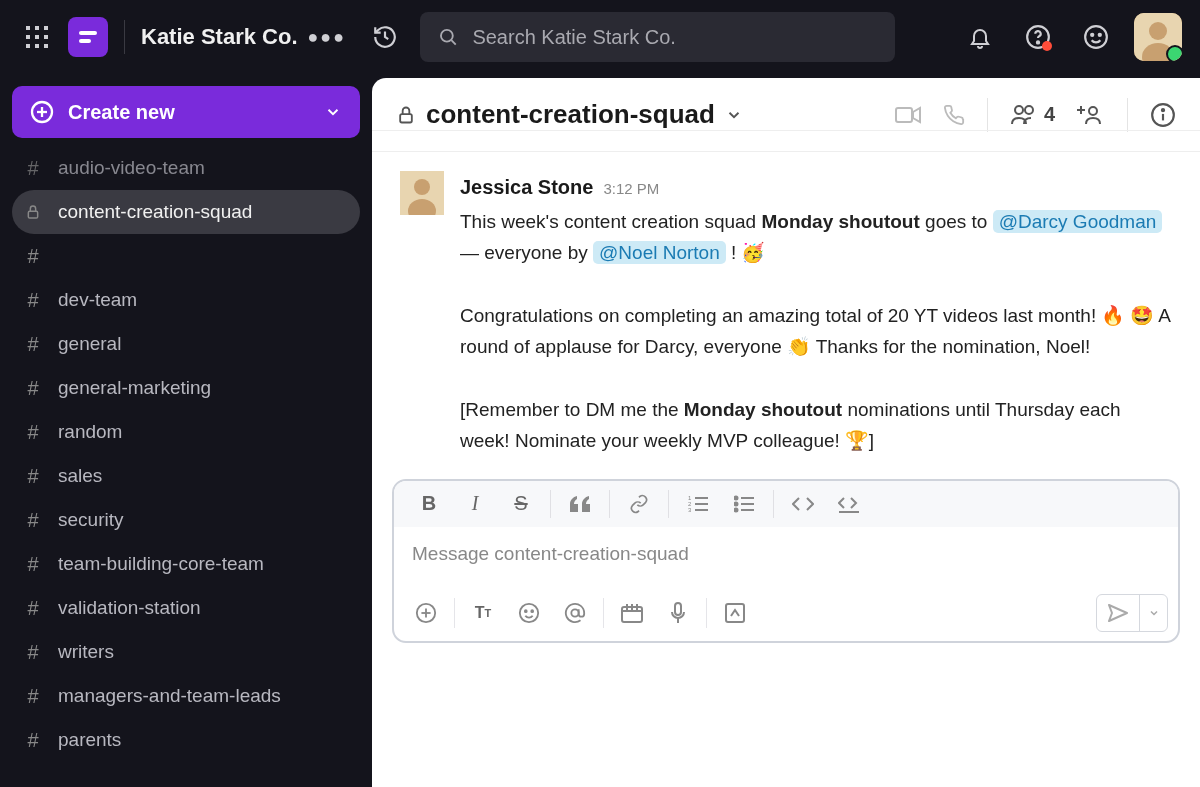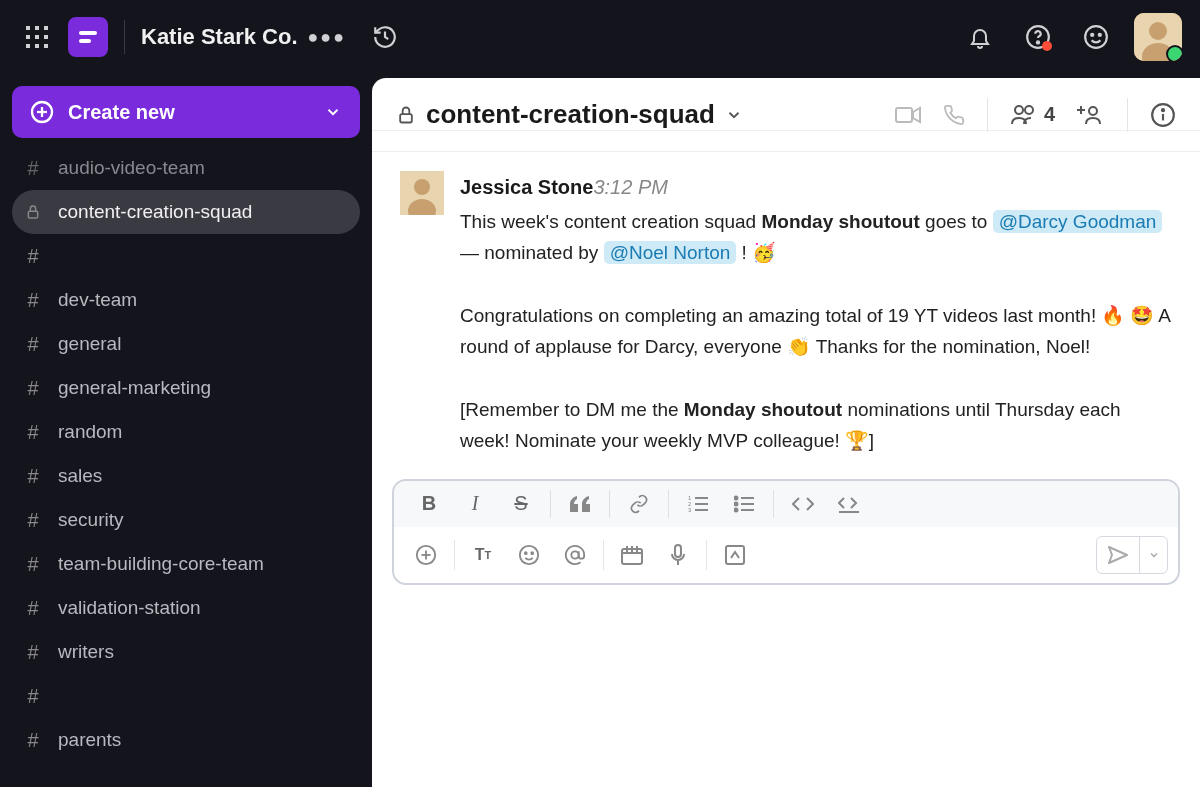--- a/index.html
+++ b/index.html
@@ -178,23 +178,23 @@
   padding: 18px 28px 0 28px;
   display: flex;
   gap: 16px;
 }
 .msg-avatar {
   width: 44px; height: 44px; border-radius: 10px;
   background: linear-gradient(135deg, #d8b880, #c89050);
   flex-shrink: 0;
 }
 .msg-body { flex: 1; font-size: 19px; line-height: 1.65; color: #222; }
-.msg-hdr { display: flex; align-items: baseline; margin-bottom: 2px; }
+.msg-hdr { display: flex; align-items: baseline; gap: 10px; margin-bottom: 2px; }
 .msg-author { font-weight: 700; font-size: 20px; color: #1a1a1a; }
-.msg-time { font-size: 20px; color: #888; font-style: italic; }
+.msg-time { font-size: 15px; color: #888; }
 .mention {
   background: #cdeaf6;
   color: #1b7bb3;
   padding: 1px 6px;
   border-radius: 5px;
   font-weight: 500;
 }
 .msg-body strong { font-weight: 700; }
 .composer {
   margin: 22px 20px 18px 20px;
@@ -278,20 +278,27 @@
   <div class="divider-v"></div>
   <div class="workspace-name">Katie Stark Co.</div>
   <div class="kebab">●●●</div>
   <div class="history-icon">
     <svg width="26" height="26" viewBox="0 0 24 24" fill="none" stroke="#cfcfd4" stroke-width="2">
         <path d="M3 12a9 9 0 1 0 3-6.7L3 8"></path>
         <polyline points="3 3 3 8 8 8"></polyline>
         <polyline points="12 7 12 12 15 14"></polyline>
       </svg>
   </div>
+  <div class="search-box">
+    <svg width="22" height="22" viewBox="0 0 24 24" fill="none" stroke="#a9a9b0" stroke-width="2.2">
+        <circle cx="10.5" cy="10.5" r="7"></circle>
+        <line x1="21" y1="21" x2="15.8" y2="15.8"></line>
+      </svg>
+    <input type="text" placeholder="Search Katie Stark Co." style="">
+  </div>
   <div class="top-right">
     <div class="icon-btn">
       <svg width="24" height="24" viewBox="0 0 24 24" fill="none" stroke="#cfcfd4" stroke-width="2">
           <path d="M18 16v-5a6 6 0 1 0-12 0v5l-2 3h16z"></path>
           <path d="M10 21a2 2 0 0 0 4 0"></path>
         </svg>
     </div>
     <div class="icon-btn help-wrap">
       <svg width="26" height="26" viewBox="0 0 24 24" fill="none" stroke="#cfcfd4" stroke-width="2">
           <circle cx="12" cy="12" r="10"></circle>
@@ -404,20 +411,21 @@
         <div class="ch-item">
           <span class="ch-icon">
             <span style="font-size:20px;font-weight:500">#</span>
           </span>
           <span>writers</span>
         </div>
         <div class="ch-item">
           <span class="ch-icon">
             <span style="font-size:20px;font-weight:500">#</span>
           </span>
+          <span>managers-and-team-leads</span>
         </div>
         <div class="ch-item">
           <span class="ch-icon">
             <span style="font-size:20px;font-weight:500">#</span>
           </span>
           <span>parents</span>
         </div>
       </div>
   </div>
 
@@ -484,23 +492,23 @@
             <ellipse cx="22" cy="40" rx="14" ry="12" fill="#c8a070"></ellipse>
           </svg>
       </div>
       <div class="msg-body">
         <div class="msg-hdr">
           <span class="msg-author">Jessica Stone</span>
           <span class="msg-time">3:12 PM</span>
         </div>
         <div>
           <span>This week's content creation squad </span><strong>Monday shoutout</strong><span> goes to </span>
-          <span class="mention">@Darcy Goodman</span><span> — nominated by </span><span class="mention">@Noel Norton</span><span> ! </span><span>🥳</span>
+          <span class="mention">@Darcy Goodman</span><span> — everyone by </span><span class="mention">@Noel Norton</span><span> ! </span><span>🥳</span>
           <br><br>
-          <span>Congratulations on completing an amazing total of 19 YT videos last month! </span><span>🔥</span> <span>🤩</span><span> A round of applause for Darcy, everyone </span><span>👏</span><span> Thanks for the nomination, Noel!</span>
+          <span>Congratulations on completing an amazing total of 20 YT videos last month! </span><span>🔥</span> <span>🤩</span><span> A round of applause for Darcy, everyone </span><span>👏</span><span> Thanks for the nomination, Noel!</span>
           <br><br>
           <span>[Remember to DM me the </span><strong>Monday shoutout</strong><span> nominations until Thursday each week! Nominate your weekly MVP colleague! </span><span>🏆</span><span>]</span>
         </div>
       </div>
     </div>
 
     <div class="composer">
       <div class="fmt-bar">
         <div class="fmt-btn">
             <strong style="font-size:20px">B</strong>
@@ -553,20 +561,21 @@
             </svg>
         </div>
         <div class="fmt-btn">
           <svg width="22" height="18" viewBox="0 0 22 18" fill="none" stroke="#888" stroke-width="2">
               <polyline points="6 3 1 8 6 13"></polyline>
               <polyline points="13 3 18 8 13 13"></polyline>
               <line x1="1" y1="17" x2="21" y2="17"></line>
             </svg>
         </div>
       </div>
+      <div class="composer-input" contenteditable="true" style="">Message content-creation-squad</div>
       <div class="action-bar">
         <div class="act-btn">
           <svg width="22" height="22" viewBox="0 0 24 24" fill="none" stroke="#888" stroke-width="2">
               <circle cx="12" cy="12" r="10"></circle>
               <line x1="12" y1="7" x2="12" y2="17"></line>
               <line x1="7" y1="12" x2="17" y2="12"></line>
             </svg>
         </div>
         <div class="act-sep"></div>
         <div class="act-btn">

